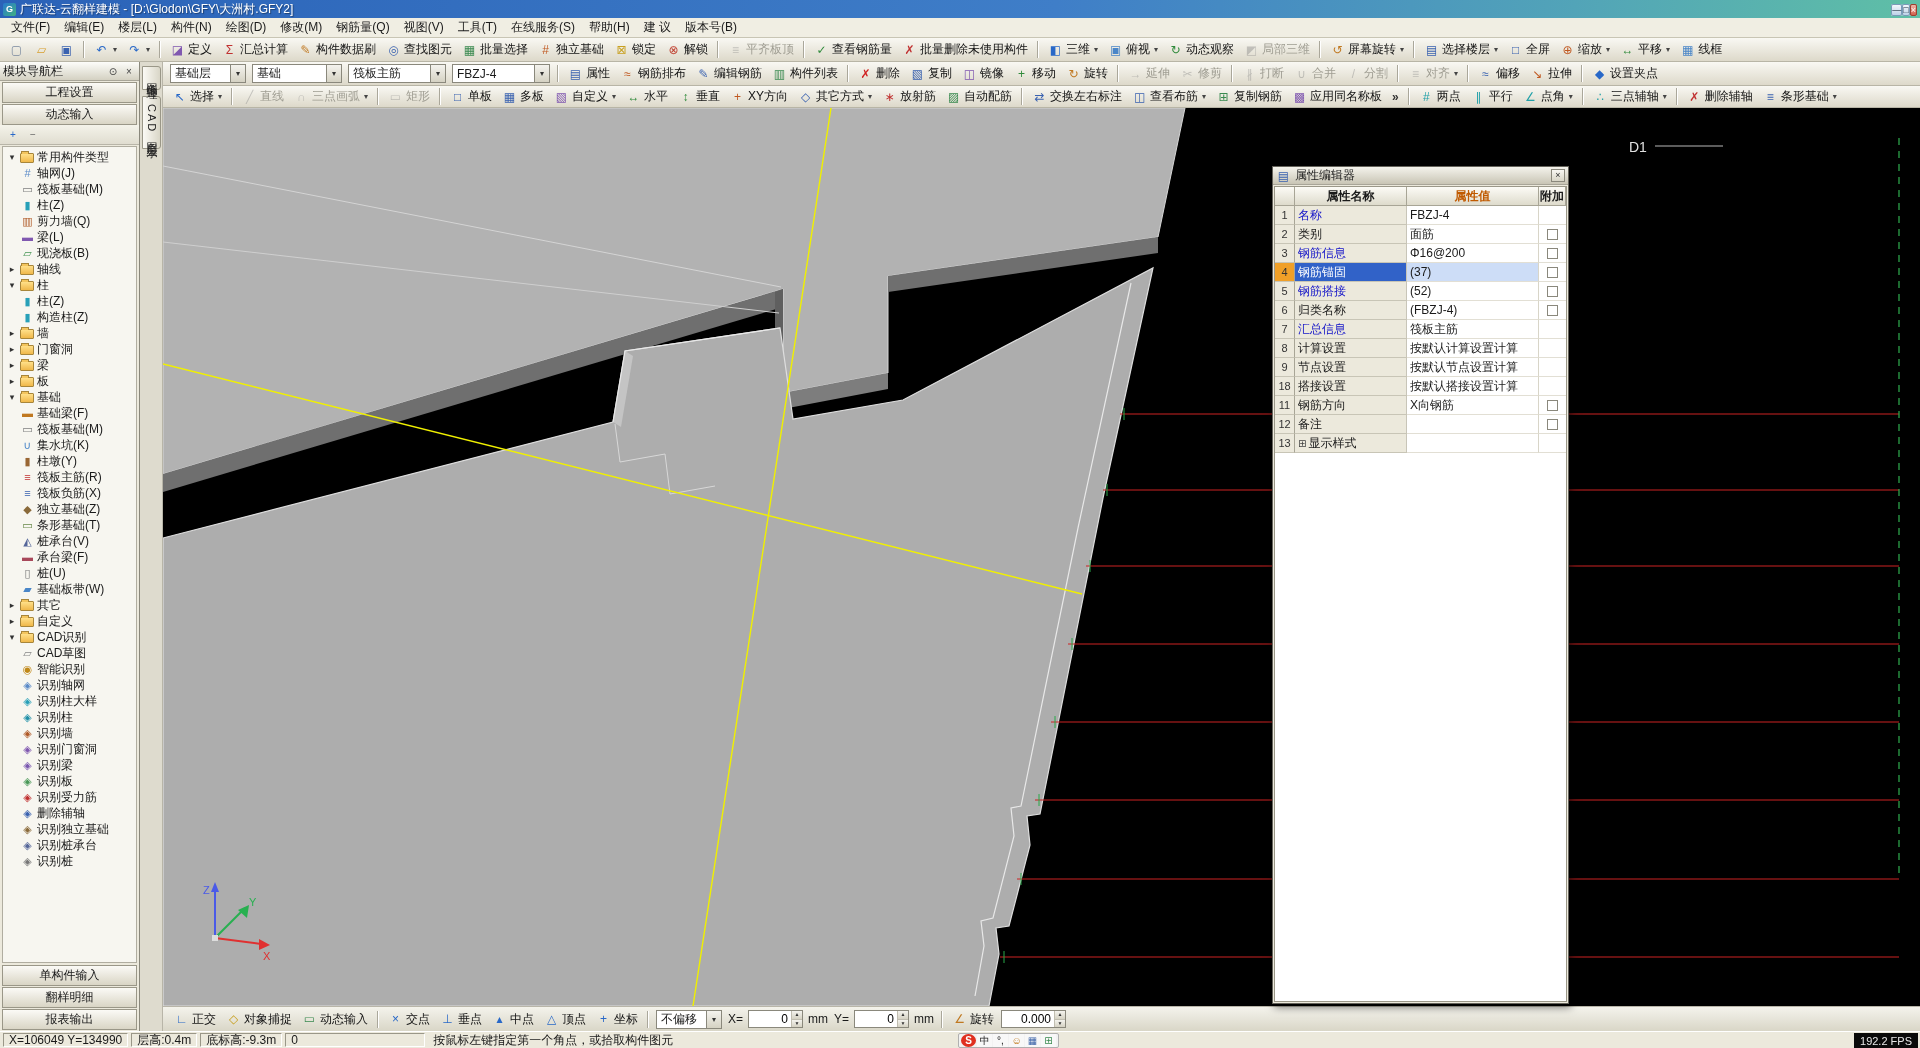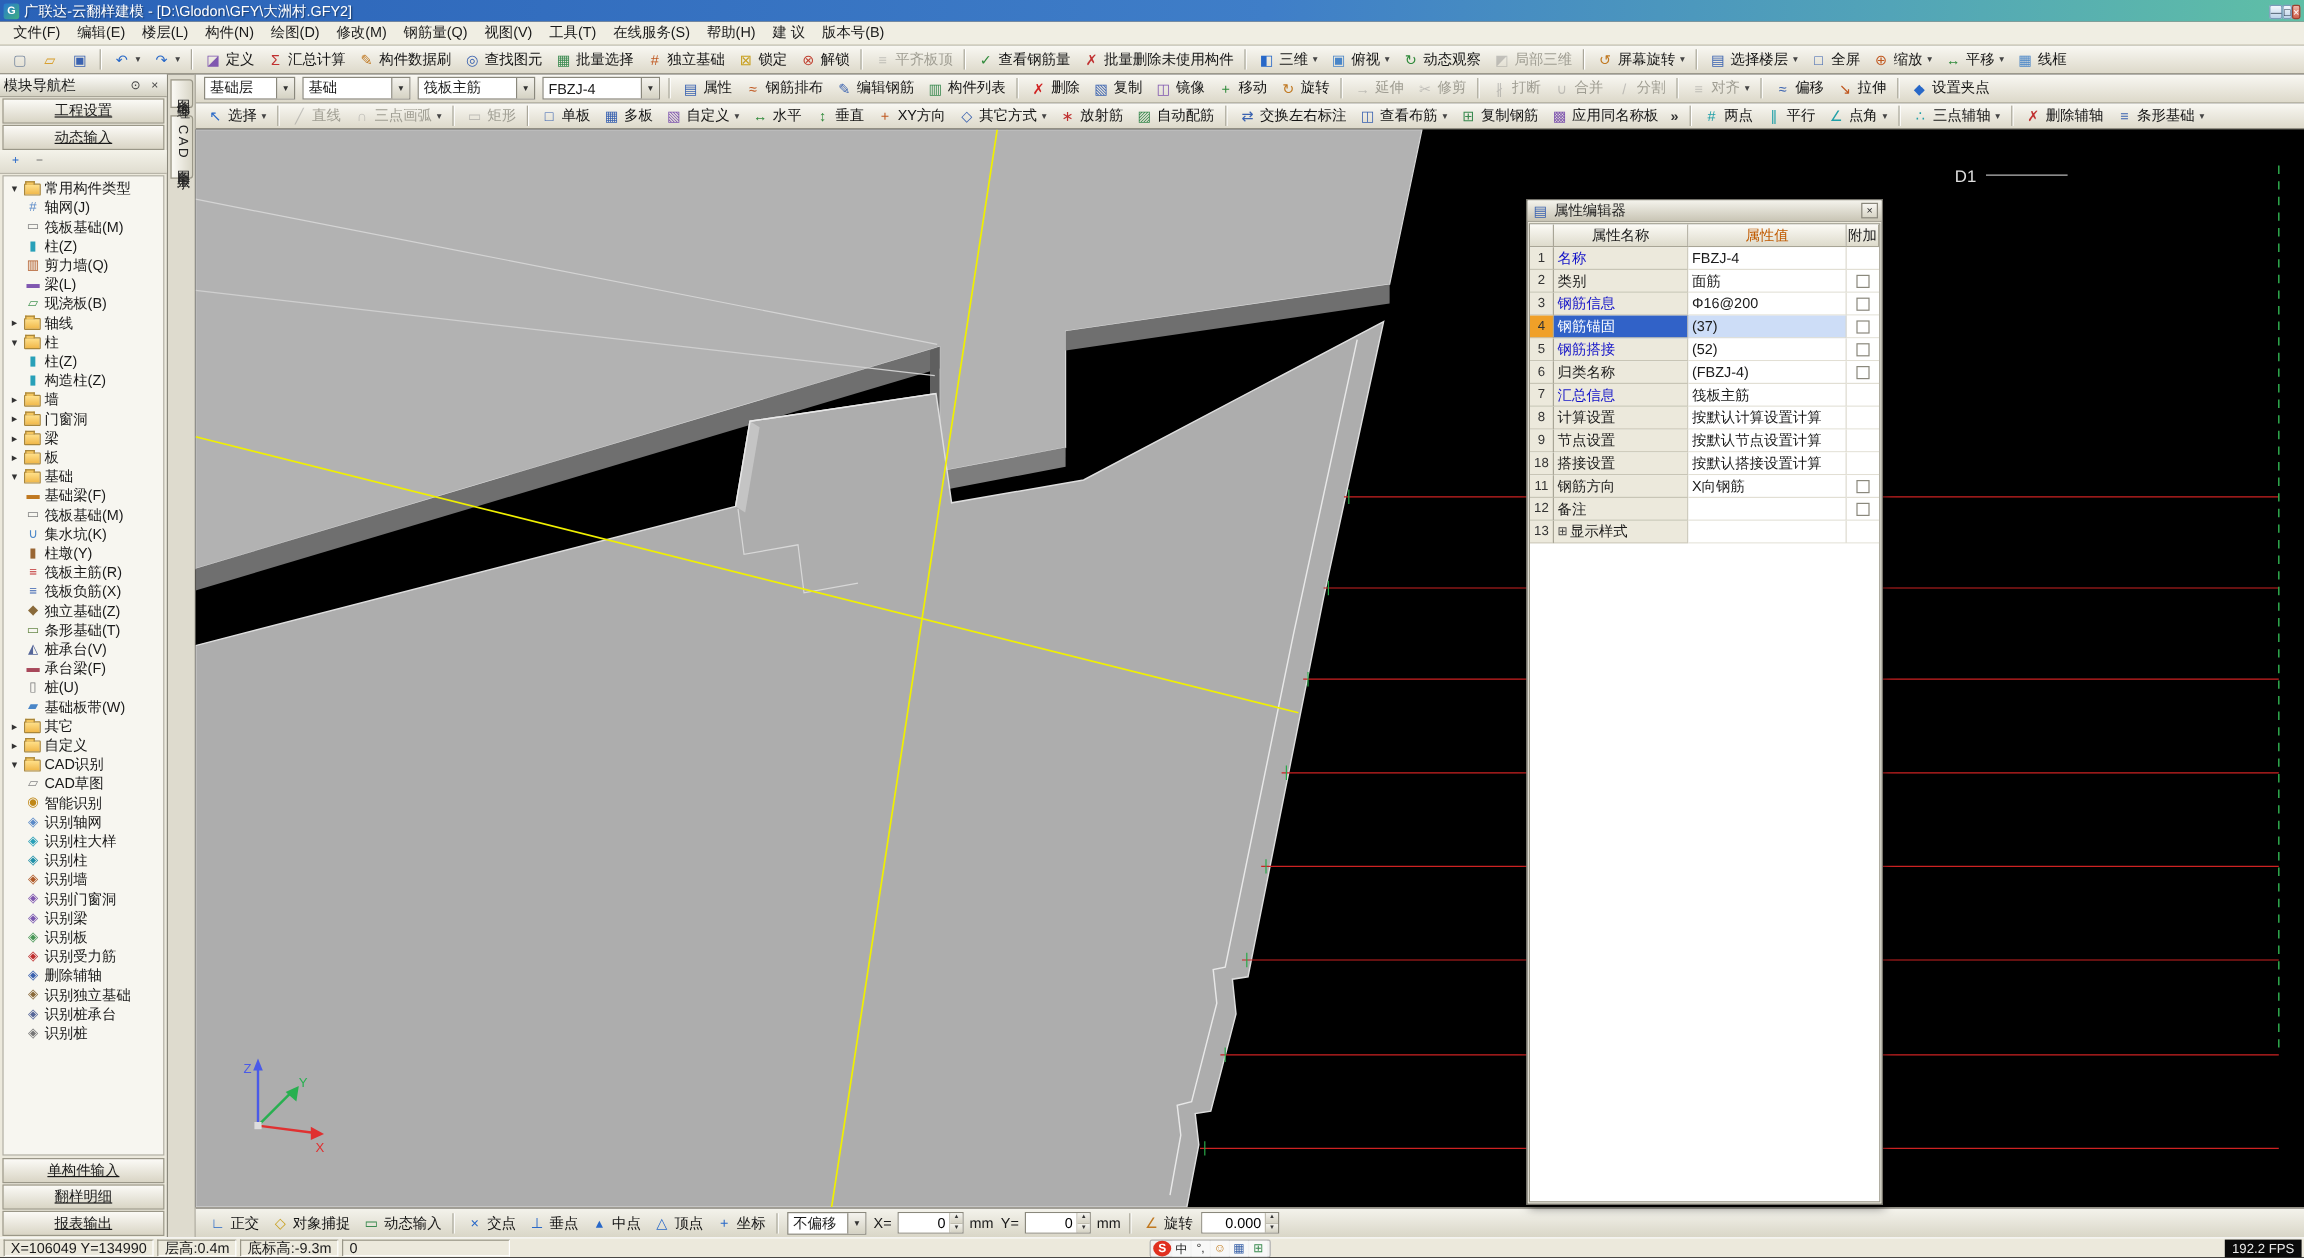--- a/index.html
+++ b/index.html
@@ -42,21 +42,21 @@
     display:flex;align-items:center;justify-content:center;font-size:8px;color:#333;flex:none;}
 
   
   #nav{position:absolute;left:0;top:62px;bottom:17px;width:140px;background:#ece9dc;
     border-right:1px solid #8a887c;display:flex;flex-direction:column;}
   .nav-title{height:19px;background:linear-gradient(#fdfdfa,#d4d1c2);border-bottom:1px solid #a8a598;
     display:flex;align-items:center;padding:0 3px;gap:2px;}
   .nav-title .tt{flex:1;white-space:nowrap;overflow:hidden;}
   .mini-ic{width:14px;height:14px;display:flex;align-items:center;justify-content:center;font-size:10px;color:#444;}
   .nav-btn{height:21px;margin:1px 2px 0 2px;background:linear-gradient(#fbfaf6,#d9d5c5);border:1px solid #9a9788;
-    display:flex;align-items:center;justify-content:center;flex:none;text-decoration:underline;}
+    display:flex;align-items:center;justify-content:center;flex:none;}
   .nav-tools{height:20px;display:flex;align-items:center;gap:6px;padding:0 6px;
     background:linear-gradient(#f4f3ea,#e0ddd0);border-bottom:1px solid #b8b5a8;flex:none;}
   #nav-tree{flex:1;overflow:hidden;background:#f7f6f0;border:1px solid #b0ada0;margin:1px 2px;padding:2px 0;}
   .tree-row{height:16px;display:flex;align-items:center;gap:3px;white-space:nowrap;overflow:hidden;}
   .tw{width:10px;font-size:9px;color:#333;text-align:center;flex:none;}
   .folder-ic{width:14px;height:10px;background:linear-gradient(#ffe08a,#f0b84a);border:1px solid #a8863a;
     border-radius:1px;position:relative;flex:none;margin-top:2px;}
   .folder-ic::before{content:"";position:absolute;top:-3px;left:0;width:6px;height:2px;background:#f3c55e;
     border:1px solid #a8863a;border-bottom:none;}
   .tree-ico{width:13px;font-size:11px;text-align:center;line-height:1;flex:none;}
@@ -76,21 +76,21 @@
   #prop{position:absolute;left:1272px;top:166px;width:297px;height:838px;background:#ece9dc;
     border:1px solid #64625a;box-shadow:2px 3px 8px rgba(0,0,0,.55);display:flex;flex-direction:column;z-index:5;}
   .prop-title{height:18px;background:linear-gradient(#f4f3ec,#c9c5b5);border-bottom:1px solid #a8a598;
     display:flex;align-items:center;gap:4px;padding:0 3px;flex:none;}
   .prop-title .tt{flex:1;}
   .prop-close{width:14px;height:13px;border:1px solid #8a887c;background:linear-gradient(#f8f7f2,#d8d5c6);
     font-size:9px;line-height:11px;text-align:center;color:#333;}
   .pg{flex:1;display:flex;flex-direction:column;background:#fff;border:1px solid #9a9788;margin:1px;overflow:hidden;}
   .pg-head{display:flex;height:19px;flex:none;}
   .pg-head div{background:linear-gradient(#fcfbf6,#dedbcc);border-right:1px solid #a8a596;border-bottom:1px solid #a8a596;
-    display:flex;align-items:center;justify-content:center;font-weight:normal;}
+    display:flex;align-items:center;justify-content:center;font-weight:bold;}
   .ph-num{width:20px;}.ph-name{width:112px;}.ph-val{width:132px;color:#c05a00;}.ph-add{flex:1;font-weight:normal;}
   .pg-row{display:flex;height:19px;flex:none;}
   .p-num{width:20px;background:#ece9dc;border-right:1px solid #a8a596;border-bottom:1px solid #c8c5b6;
     display:flex;align-items:center;justify-content:center;font-size:11px;color:#333;}
   .p-name{width:112px;background:#ece9dc;border-right:1px solid #c8c5b8;border-bottom:1px solid #c8c5b6;
     padding:0 3px;display:flex;align-items:center;gap:2px;white-space:nowrap;overflow:hidden;}
   .p-name.blue{color:#1414c8;}
   .p-exp{font-size:10px;color:#444;}
   .p-val{width:132px;background:#fff;border-right:1px solid #d8d5c8;border-bottom:1px solid #e2dfd4;
     padding:0 3px;display:flex;align-items:center;white-space:nowrap;overflow:hidden;}
@@ -965,20 +965,21 @@
         <span>▼</span>
       </div>
     </div>
   </div>
 
 <div id="statusbar">
   <span class="sb-cell">X=106049 Y=134990</span>
   <span class="sb-cell">层高:0.4m</span>
   <span class="sb-cell">底标高:-9.3m</span>
   <span class="sb-cell" style="min-width:140px">0</span>
+  <span class="sb-cell sb-hint">按鼠标左键指定第一个角点，或拾取构件图元</span>
   <span id="ime-bar">
       <span class="ime-ic round" style="color: rgb(255, 255, 255); background: rgb(224, 48, 32);">S</span>
       <span class="ime-ic" style="color: rgb(34, 34, 34); background: rgb(248, 248, 248);">中</span>
       <span class="ime-ic" style="color: rgb(34, 34, 34); background: rgb(248, 248, 248);">°,</span>
       <span class="ime-ic" style="color: rgb(192, 120, 24); background: rgb(248, 248, 248);">☺</span>
       <span class="ime-ic" style="color: rgb(58, 98, 168); background: rgb(248, 248, 248);">▦</span>
       <span class="ime-ic" style="color: rgb(58, 138, 80); background: rgb(248, 248, 248);">⊞</span>
     </span>
   <span id="fps-cell">192.2 FPS</span>
 </div>

